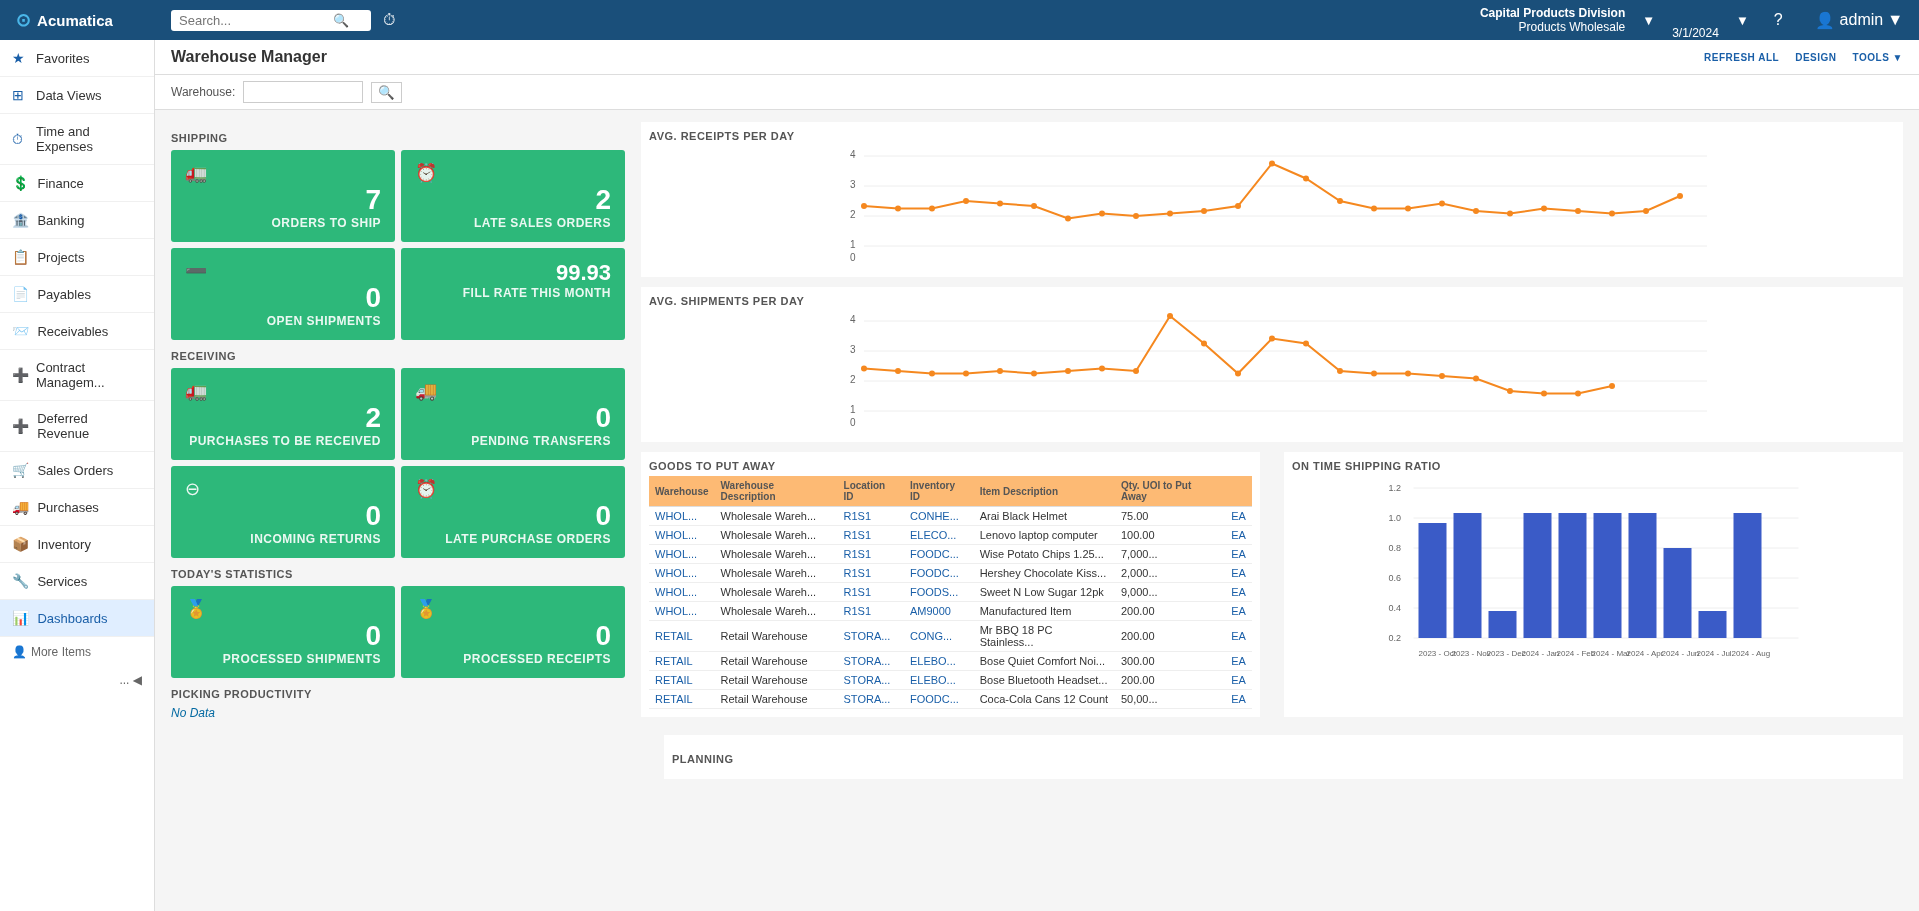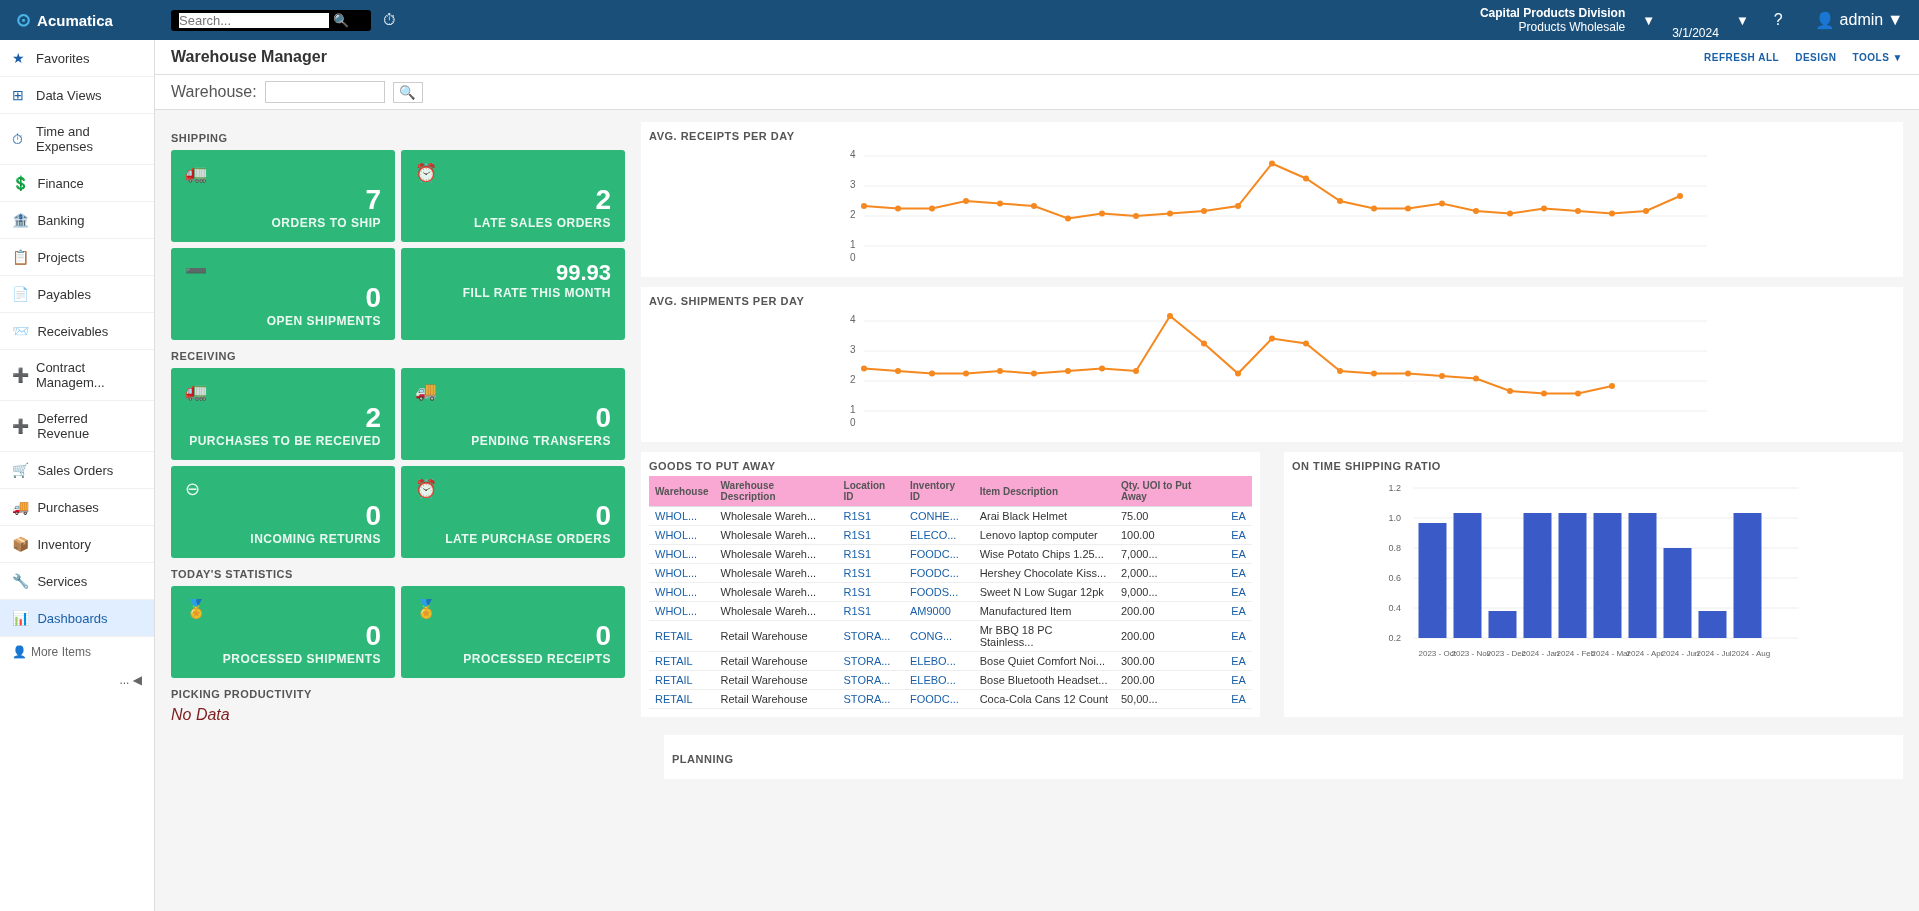--- a/index.html
+++ b/index.html
@@ -17,21 +17,21 @@
     }
     .logo-area {
       display: flex; align-items: center; gap: 6px;
       color: white; font-size: 15px; font-weight: bold;
       background: #1a4f7a; padding: 0 8px;
       min-width: 155px;
     }
     .logo-icon { color: #4ab6e8; font-size: 18px; }
     .search-box {
       display: flex; align-items: center;
-      background: #000000; border-radius: 3px;
+      background: #ffffff; border-radius: 3px;
       padding: 3px 8px; gap: 4px; flex: 0 0 200px;
     }
     .search-box input { border: none; outline: none; font-size: 13px; width: 150px; }
     .search-icon { color: #888; }
     .history-btn { color: white; background: none; border: none; font-size: 16px; cursor: pointer; padding: 4px; }
     .topbar-right { margin-left: auto; display: flex; align-items: center; gap: 17px; }
     .company-info { color: white; font-size: 12px; text-align: right; cursor: pointer; }
     .company-info .company-name { font-weight: bold; }
     .topbar-right-btn { color: white; background: none; border: none; font-size: 16px; cursor: pointer; padding: 4px 8px; display: flex; align-items: center; gap: 4px; }
 
@@ -67,21 +67,21 @@
       background: white; padding: 8px 16px;
       display: flex; align-items: center; justify-content: space-between;
       border-bottom: 1px solid #ddd;
     }
     .page-title { font-size: 16px; font-weight: bold; color: #333; }
     .page-actions { display: flex; gap: 16px; }
     .page-action-btn { background: none; border: none; color: #1a5fa8; font-size: 10px; cursor: pointer; font-weight: bold; letter-spacing: 0.5px; }
 
     
     .filter-bar { background: white; padding: 6px 16px; border-bottom: 1px solid #ddd; display: flex; align-items: center; gap: 8px; }
-    .filter-label { font-size: 16px; color: #555; }
+    .filter-label { font-size: 12px; color: #555; }
     .filter-input { border: 1px solid #ccc; padding: 3px 6px; font-size: 12px; width: 120px; }
     .filter-search-btn { background: none; border: 1px solid #ccc; padding: 2px 6px; cursor: pointer; color: #555; }
 
     
     .section-label { font-size: 11px; color: #555; font-weight: bold; letter-spacing: 0.5px; margin-bottom: 6px; margin-top: 10px; }
 
     
     .tiles-row { display: grid; grid-template-columns: 1fr 1fr; gap: 6px; margin-bottom: 6px; }
     .tile {
       background: #2db87a;
@@ -97,24 +97,24 @@
     .tile-icon { font-size: 18px; opacity: 0.9; }
     .tile-value { font-size: 28px; font-weight: bold; text-align: right; }
     .tile-label { font-size: 12px; letter-spacing: 0.5px; text-align: right; opacity: 0.9; font-weight: bold; }
     .tile-value-small { font-size: 22px; }
     .chart-section { background: white; margin-bottom: 10px; padding: 8px; }
     .chart-title { font-size: 11px; font-weight: bold; color: #555; letter-spacing: 0.5px; margin-bottom: 4px; }
 
     
     .chart-svg { width: 100%; }
     .data-table { width: 100%; border-collapse: collapse; font-size: 11px; }
-    .data-table th { background: #f9a8d4; padding: 4px 6px; text-align: left; border-bottom: 1px solid #ddd; color: #555; font-weight: bold; font-size: 10px; margin-left: 32px; }
+    .data-table th { background: #fdba74; padding: 4px 6px; text-align: left; border-bottom: 1px solid #ddd; color: #555; font-weight: bold; font-size: 10px; margin-left: 32px; }
     .data-table td { padding: 3px 6px; border-bottom: 1px solid #eee; color: #333; }
     .link-text { color: #1a5fa8; cursor: pointer; }
-    .no-data { color: #7f1d1d; font-size: 16px; font-style: italic; }
+    .no-data { color: #0369a1; font-size: 12px; font-style: italic; }
   </style>
 </head>
 <body>
 
 <div class="topbar">
   <div class="logo-area">
     <span class="logo-icon">⊙</span>
     <span>Acumatica</span>
   </div>
   <div class="search-box">

